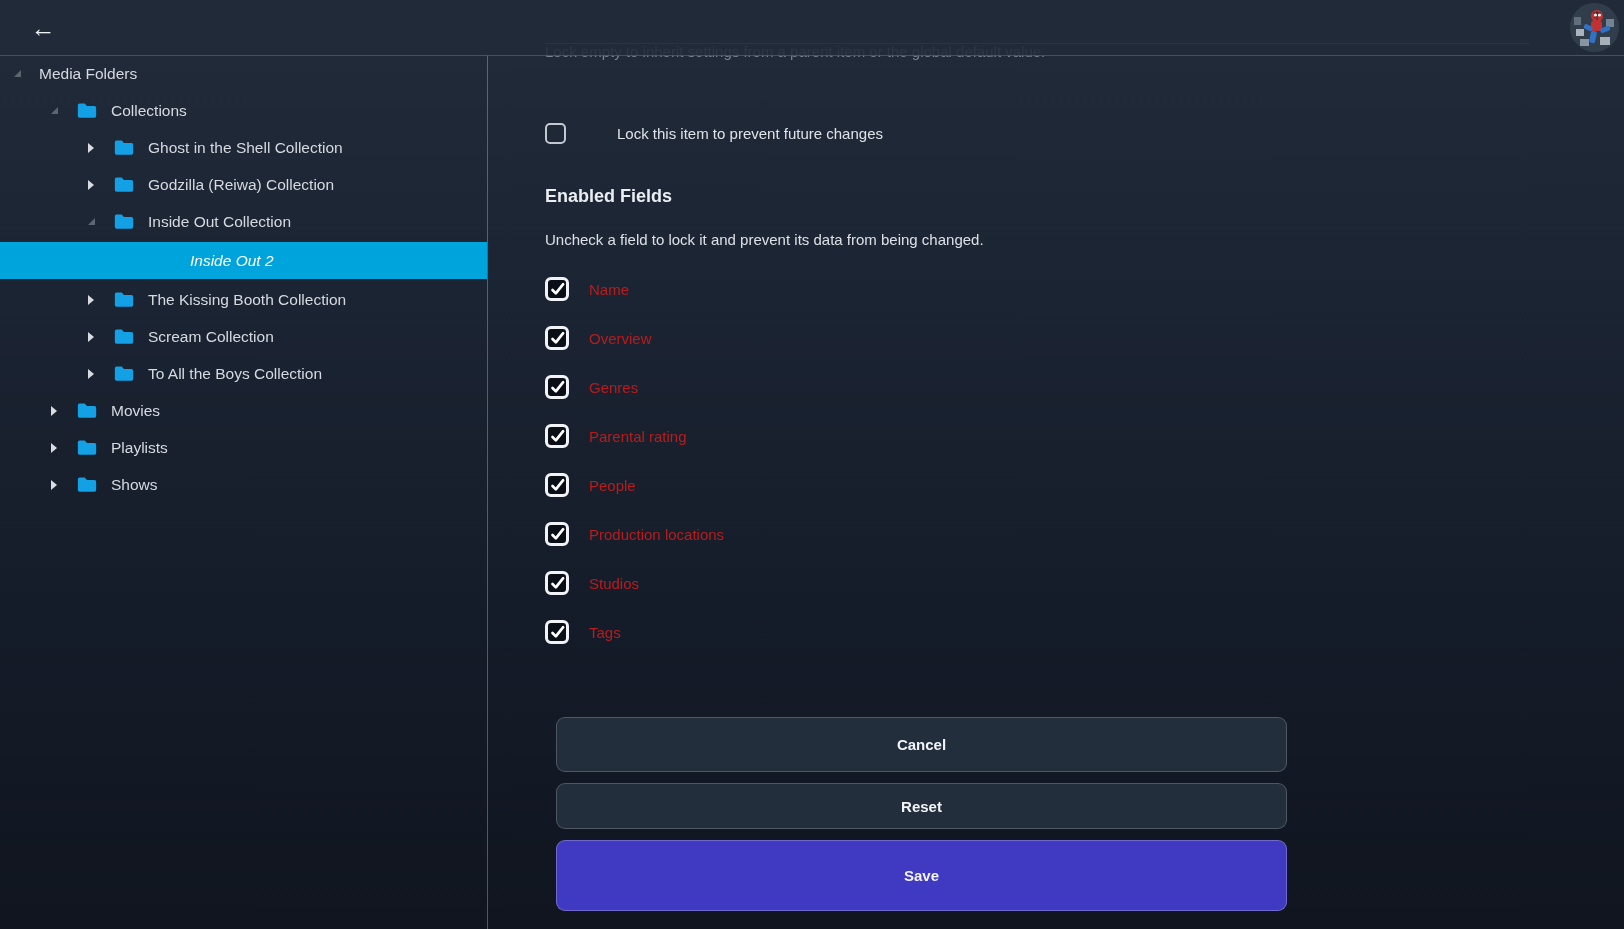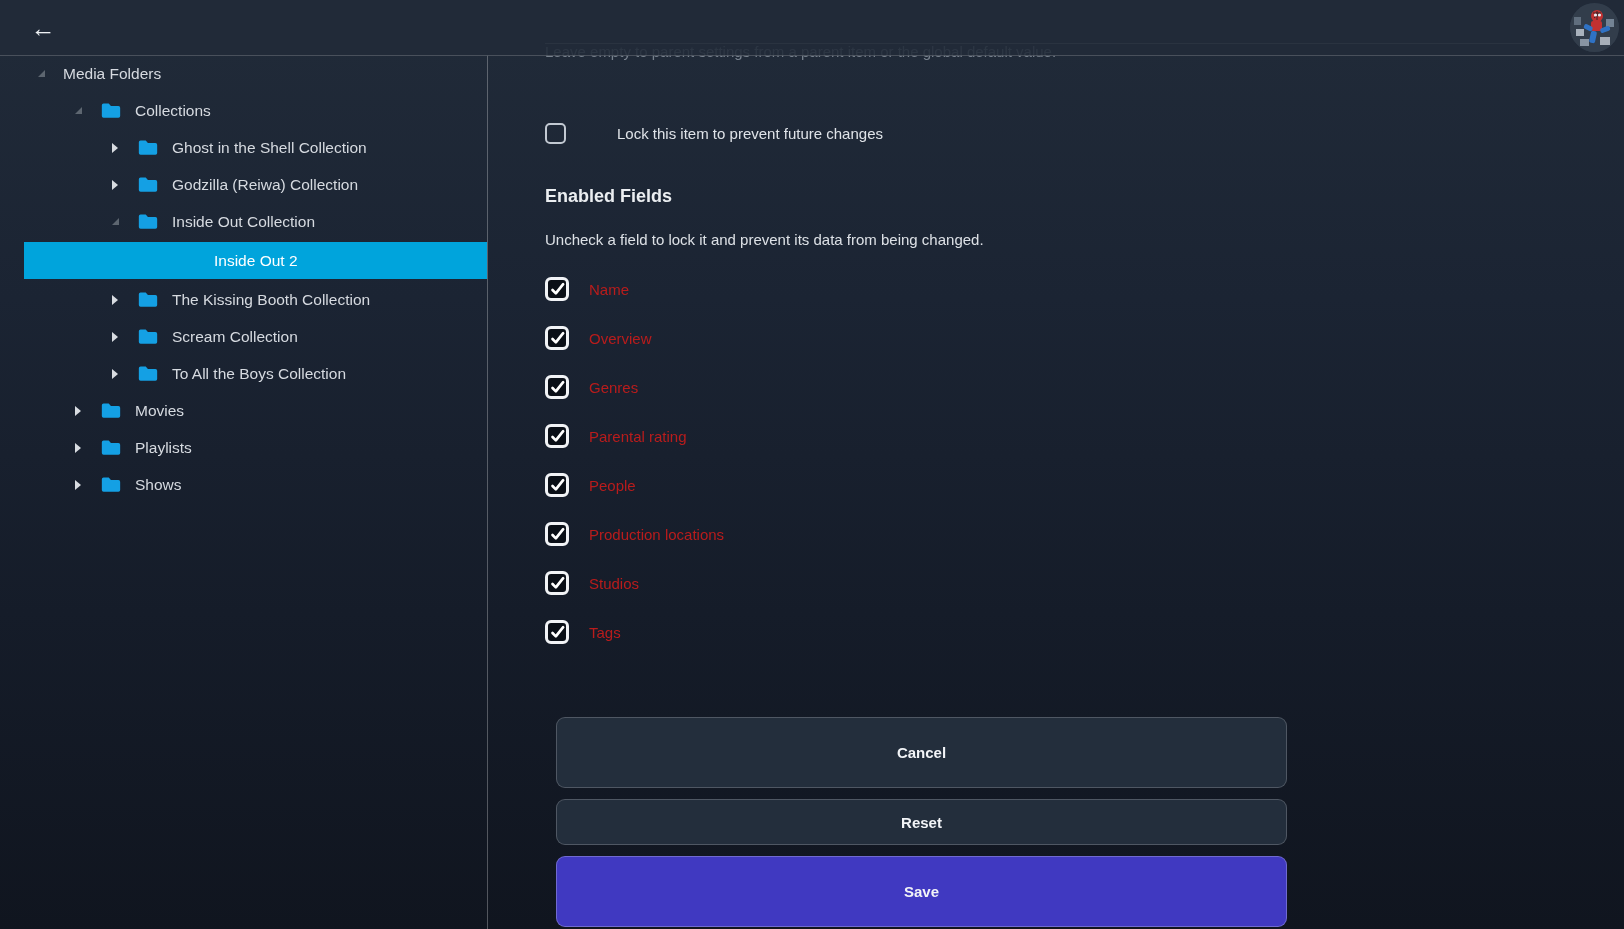--- a/index.html
+++ b/index.html
@@ -31,25 +31,25 @@
   }
   .avatar svg{display:block;}
   
   .sidebar{
     position:absolute;left:0;top:55px;bottom:0;width:487px;
     border-right:1px solid rgba(255,255,255,0.28);
     z-index:2;overflow:hidden;
   }
   .tree-row{
     height:37px;display:flex;align-items:center;cursor:pointer;
-    font-size:15.5px;color:#d6dae0;white-space:nowrap;padding-left:24px;
+    font-size:15.5px;color:#d6dae0;white-space:nowrap;
   }
   .tree-row.selected{
     background:var(--accent);background-clip:content-box;
-    padding-top:2px;padding-bottom:2px;color:#ffffff;
+    padding-top:2px;padding-bottom:2px;color:#ffffff;font-style:italic;
   }
   .tree-spacer{display:inline-block;height:1px;flex:0 0 auto;}
   .exp{flex:0 0 14px;height:14px;display:flex;align-items:center;justify-content:center;margin-right:15px;}
   .exp.collapsed::before{
     content:"";width:0;height:0;
     border-left:6px solid #d8dce1;border-top:5px solid transparent;border-bottom:5px solid transparent;
   }
   .exp.expanded::before{
     content:"";width:0;height:0;
     border-bottom:7px solid #5d6670;border-left:7px solid transparent;
@@ -96,35 +96,35 @@
   }
   .cb-checked svg{display:block;overflow:visible;}
   .field-label{font-size:15px;color:#b91c1c;}
   
   .btn{
     display:block;width:731px;margin-left:11px;border-radius:9px;
     font-family:"Liberation Sans",sans-serif;font-size:15px;font-weight:700;color:#f2f4f7;
     text-align:center;cursor:pointer;
   }
   .btn.secondary{
-    height:71px;background:#232e3c;border:1px solid rgba(255,255,255,0.20);
+    height:55px;background:#232e3c;border:1px solid rgba(255,255,255,0.20);
   }
   .btn.cancel{margin-top:73px;}
   .btn.reset{margin-top:11px;height:46px;}
   .btn.save{
     margin-top:11px;height:71px;background:var(--save);border:1px solid rgba(255,255,255,0.25);
   }
 </style>
 </head>
 <body>
 
 <div class="content">
   <div class="ghost-input-edge"></div>
   <div class="form-col">
-    <p class="inherit-note">Leave empty to parent settings from a parent item or the global default value.</p>
+    <p class="inherit-note">Lock empty to inherit settings from a parent item or the global default value.</p>
 
     <label class="lock-row">
       <span class="cb-unchecked"></span>
       <span class="lock-label">Lock this item to prevent future changes</span>
     </label>
 
     <h2 class="section-title">Enabled Fields</h2>
     <p class="section-desc">Uncheck a field to lock it and prevent its data from being changed.</p>
 
     <div class="fields" id="fields">

